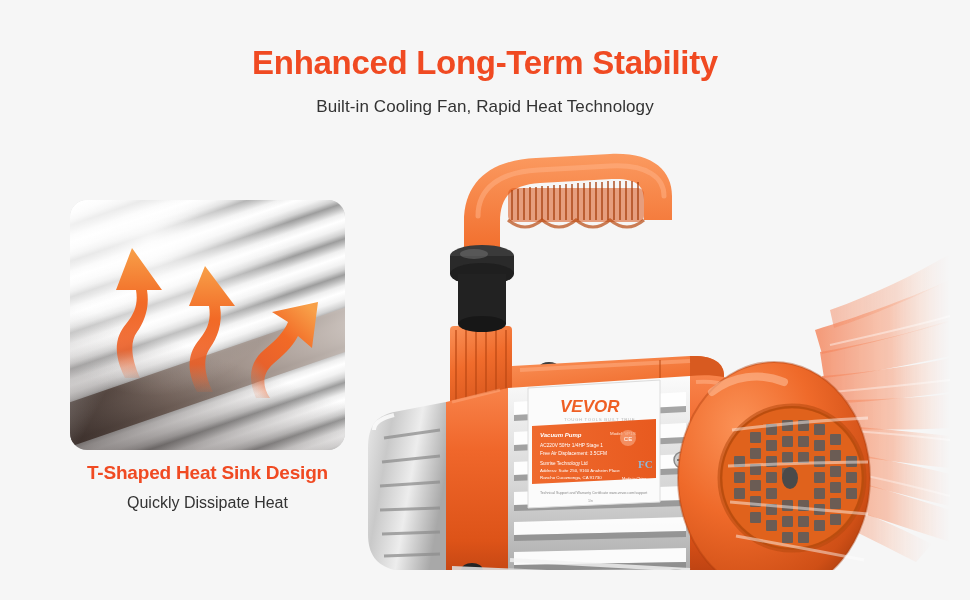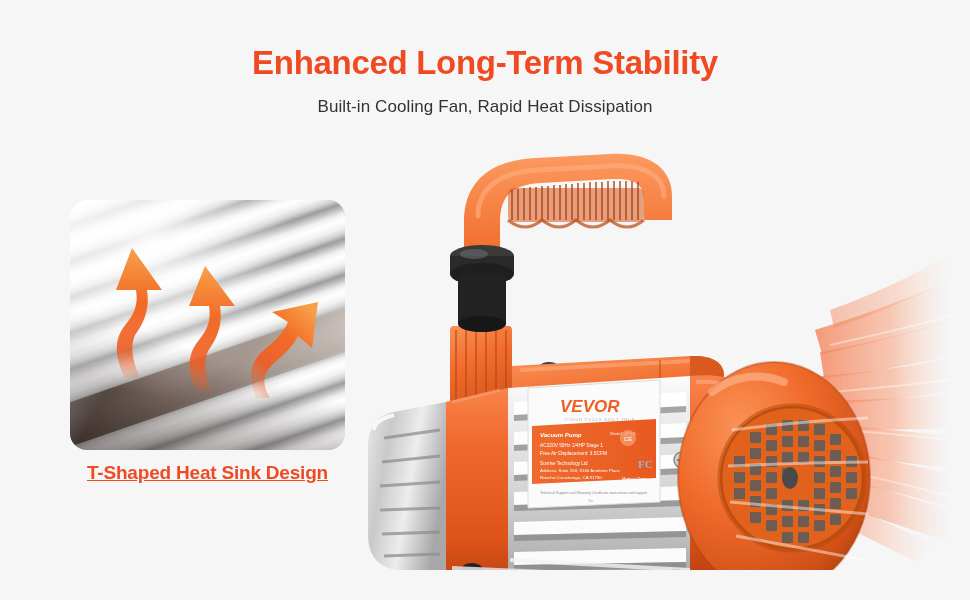--- a/index.html
+++ b/index.html
@@ -48,38 +48,38 @@
     transform:rotate(-19deg);transform-origin:left bottom;
     background:linear-gradient(90deg,#3a2c26 0%,#7d6a60 38%,#cfc7c2 100%);
     opacity:.92;
   }
   .arrow{position:absolute;}
   .arrow svg{display:block;}
 
   
   .caption-main{
     position:absolute;left:70px;top:462px;width:275px;text-align:center;
-    font-size:19px;font-weight:bold;color:#f04a22;letter-spacing:-.2px;text-decoration:underline;
+    font-size:19px;font-weight:bold;color:#f04a22;letter-spacing:-.2px;
   }
   .caption-sub{
     position:absolute;left:70px;top:494px;width:275px;text-align:center;
     font-size:16px;color:#333333;
   }
 
   
   .product{position:absolute;left:360px;top:130px;width:590px;height:440px;}
   .product svg{display:block;}
 </style>
 </head>
 <body>
 
 <div class="stage">
 
   <div class="headline">Enhanced Long-Term Stability</div>
-  <div class="subhead">Built-in Cooling Fan, Rapid Heat Dissipation</div>
+  <div class="subhead">Built-in Cooling Fan, Rapid Heat Technology</div>
 
   <div class="inset">
     <div class="metal"></div>
     <div class="darkband"></div>
     <div class="glare"></div>
 
     <div class="arrow" style="left:22px;top:40px;">
       <svg width="78" height="140" viewBox="0 0 78 140">
         <defs>
           <linearGradient id="ag1" x1="0" y1="0" x2="0" y2="1">
@@ -114,20 +114,21 @@
             <stop offset="62%" stop-color="#f26a26"></stop>
             <stop offset="100%" stop-color="#f8a049"></stop>
           </linearGradient>
         </defs>
         <path d="M18 110 C8 88 14 72 26 62 C38 52 46 44 50 34 L34 24 L80 14 L74 60 L60 48 C54 60 44 68 35 76 C24 86 24 98 32 110 Z" fill="url(#ag3)"></path>
       </svg>
     </div>
   </div>
 
   <div class="caption-main">T-Shaped Heat Sink Design</div>
+  <div class="caption-sub">Quickly Dissipate Heat</div>
 
   <div class="product">
     <svg width="590" height="440" viewBox="0 0 590 440">
       <defs>
         <linearGradient id="orangeBody" x1="0" y1="0" x2="0" y2="1">
           <stop offset="0%" stop-color="#f8834a"></stop>
           <stop offset="30%" stop-color="#f0672b"></stop>
           <stop offset="75%" stop-color="#dd5318"></stop>
           <stop offset="100%" stop-color="#b63f11"></stop>
         </linearGradient>

